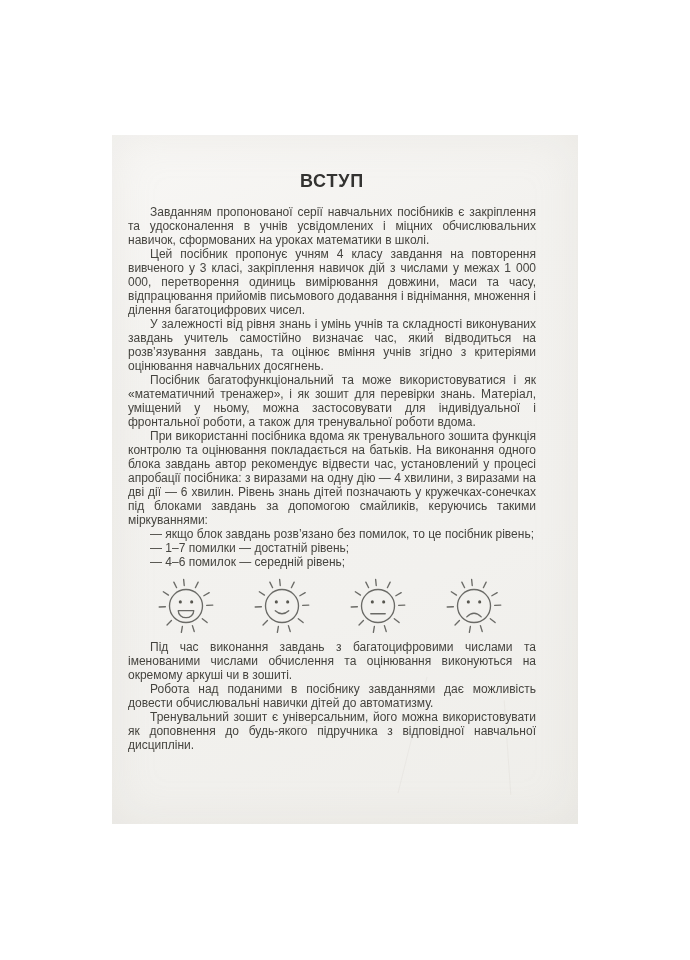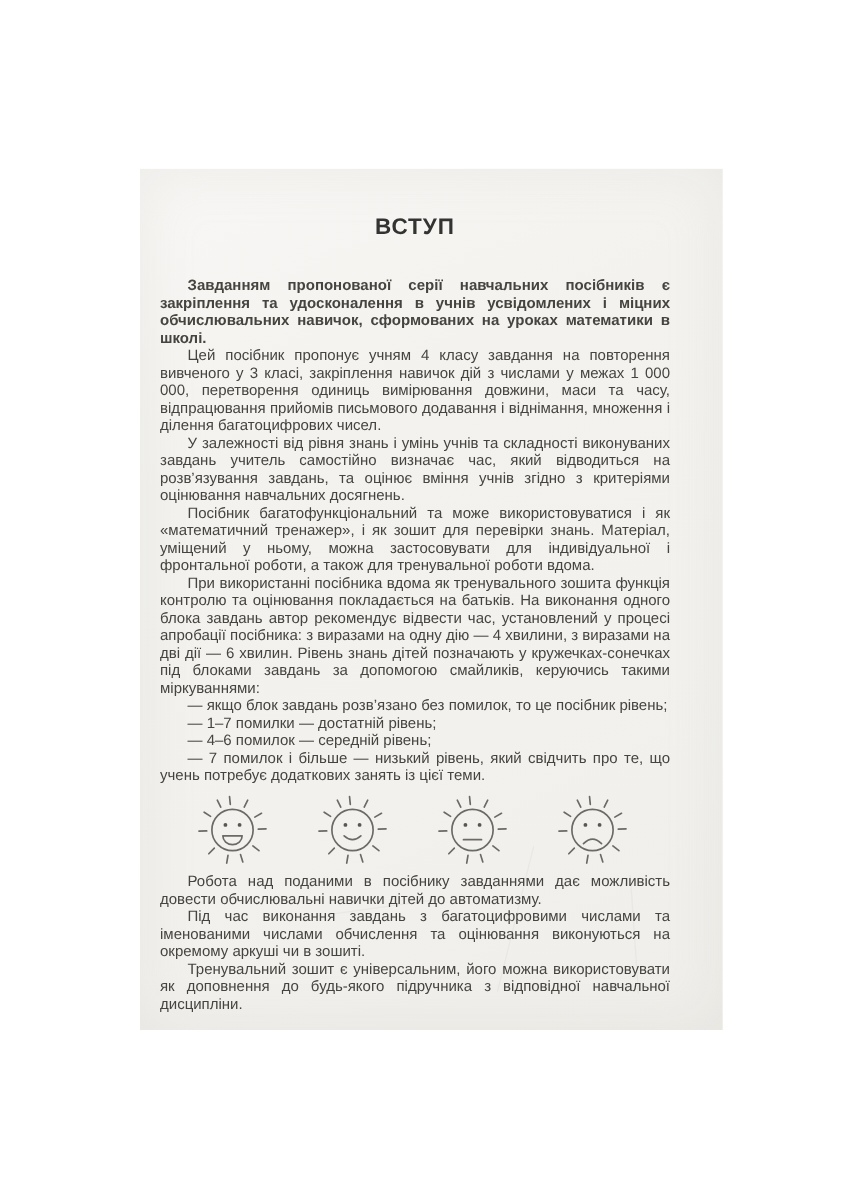--- a/index.html
+++ b/index.html
@@ -49,21 +49,21 @@
     color: #333331;
   }
   .para {
     margin: 0;
     text-indent: 22px;
     text-align: justify;
     font-size: 12px;
     line-height: 14px;
     color: #45443f;
   }
-  .para.first-after-title { margin-top: 29px; font-weight: bold; }
+  .para.first-after-title { margin-top: 13px; }
   .list-block { margin: 0; }
   .list-item {
     margin: 0;
     text-indent: 22px;
     text-align: justify;
     font-size: 12px;
     line-height: 14px;
     color: #45443f;
   }
   .suns-row {
@@ -119,21 +119,20 @@
       <p class="para first-after-title">Завданням пропонованої серії навчальних посібників є закріплення та удосконалення в учнів усвідомлених і міцних обчислювальних навичок, сформованих на уроках математики в школі.</p>
       <p class="para">Цей посібник пропонує учням 4 класу завдання на повторення вивченого у 3 класі, закріплення навичок дій з числами у межах 1 000 000, перетворення одиниць вимірювання довжини, маси та часу, відпрацювання прийомів письмового додавання і віднімання, множення і ділення багатоцифрових чисел.</p>
       <p class="para">У залежності від рівня знань і умінь учнів та складності виконуваних завдань учитель самостійно визначає час, який відводиться на розв’язування завдань, та оцінює вміння учнів згідно з критеріями оцінювання навчальних досягнень.</p>
       <p class="para">Посібник багатофункціональний та може використовуватися і як «математичний тренажер», і як зошит для перевірки знань. Матеріал, уміщений у ньому, можна застосовувати для індивідуальної і фронтальної роботи, а також для тренувальної роботи вдома.</p>
       <p class="para">При використанні посібника вдома як тренувального зошита функція контролю та оцінювання покладається на батьків. На виконання одного блока завдань автор рекомендує відвести час, установлений у процесі апробації посібника: з виразами на одну дію — 4 хвилини, з виразами на дві дії — 6 хвилин. Рівень знань дітей позначають у кружечках-сонечках під блоками завдань за допомогою смайликів, керуючись такими міркуваннями:</p>
 
       <div class="list-block">
         <p class="list-item">— якщо блок завдань розв’язано без помилок, то це посібник рівень;</p>
         <p class="list-item">— 1–7 помилки — достатній рівень;</p>
         <p class="list-item">— 4–6 помилок — середній рівень;</p>
-        <p class="list-item">— 7 помилок і більше — низький рівень, який свідчить про те, що учень потребує додаткових занять із цієї теми.</p>
       </div>
 
       <div class="suns-row">
         <div class="sun-box">
           <svg width="66" height="66" viewBox="0 0 64 64">
             <use href="#sun-base"></use>
             <path d="M24.5 37.5 H39.5 A7.5 6.8 0 0 1 24.5 37.5 Z" fill="none" stroke="#6a6a66" stroke-width="1.3" stroke-linejoin="round"></path>
           </svg>
         </div>
         <div class="sun-box">
@@ -149,19 +148,19 @@
           </svg>
         </div>
         <div class="sun-box">
           <svg width="66" height="66" viewBox="0 0 64 64">
             <use href="#sun-base"></use>
             <path d="M25 43.5 Q32 36.5 39 43.5" fill="none" stroke="#6a6a66" stroke-width="1.3" stroke-linecap="round"></path>
           </svg>
         </div>
       </div>
 
+      <p class="para">Під час виконання завдань з багатоцифровими числами та іменованими числами обчислення та оцінювання виконуються на окремому аркуші чи в зошиті.</p>
       <p class="para">Робота над поданими в посібнику завданнями дає можливість довести обчислювальні навички дітей до автоматизму.</p>
-      <p class="para">Під час виконання завдань з багатоцифровими числами та іменованими числами обчислення та оцінювання виконуються на окремому аркуші чи в зошиті.</p>
       <p class="para">Тренувальний зошит є універсальним, його можна використовувати як доповнення до будь-якого підручника з відповідної навчальної дисципліни.</p>
 
     </div>
   </div>
 </div>
 
 </body></html>

